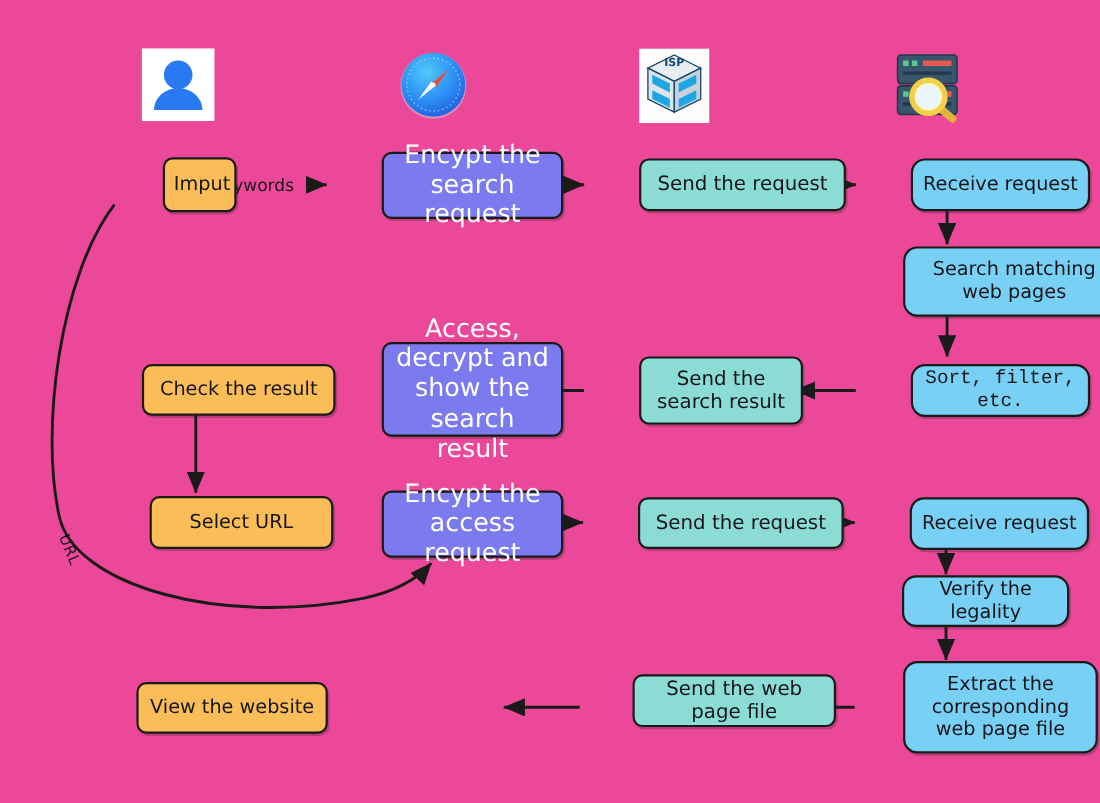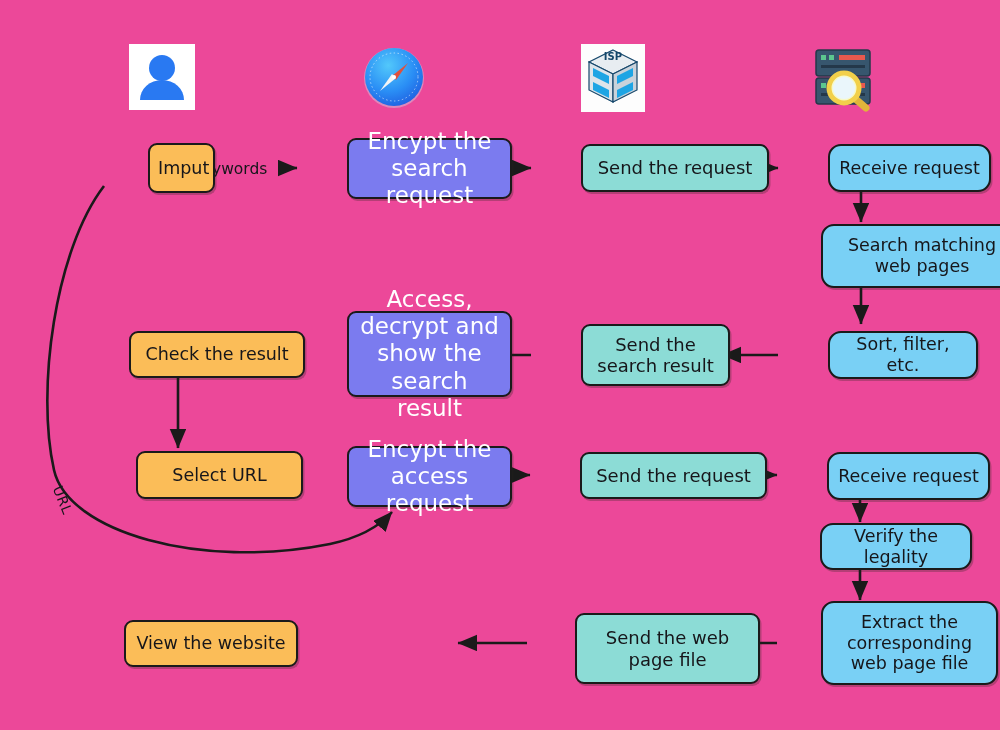--- a/index.html
+++ b/index.html
@@ -196,21 +196,21 @@
   </div>
 
   <div class="node n-server" style="left:780px; top:144px; width:163px; height:48px;">
     <span>Receive request</span>
   </div>
 
   <div class="node n-server" style="left:773px; top:224px; width:202px; height:64px;">
     <span>Search matching web pages</span>
   </div>
 
-  <div class="node n-server" style="left:780px; top:331px; width:150px; height:48px;">
+  <div class="node n-server" style="left:780px; top:331px; width:163px; height:48px;font-family:Liberation Mono, monospace;">
     <span>Sort, filter, etc.</span>
   </div>
 
   <div class="node n-isp" style="left:533px; top:324px; width:149px; height:62px;">
     <span>Send the search result</span>
   </div>
 
   <div class="node n-browser" style="left:299px; top:311px; width:165px; height:86px;">
     <span>Access, decrypt and show the search result</span>
   </div>
@@ -236,21 +236,21 @@
   </div>
 
   <div class="node n-server" style="left:772px; top:523px; width:152px; height:47px;">
     <span>Verify the legality</span>
   </div>
 
   <div class="node n-server" style="left:773px; top:601px; width:177px; height:84px;">
     <span>Extract the corresponding web page file</span>
   </div>
 
-  <div class="node n-isp" style="left:527px; top:613px; width:185px; height:71px;">
+  <div class="node n-isp" style="left:527px; top:613px; width:185px; height:48px;">
     <span>Send the web page file</span>
   </div>
 
 
   <div class="node n-user" style="left:76px; top:620px; width:174px; height:47px;">
     <span>View the website</span>
   </div>
 
 </div>
 

